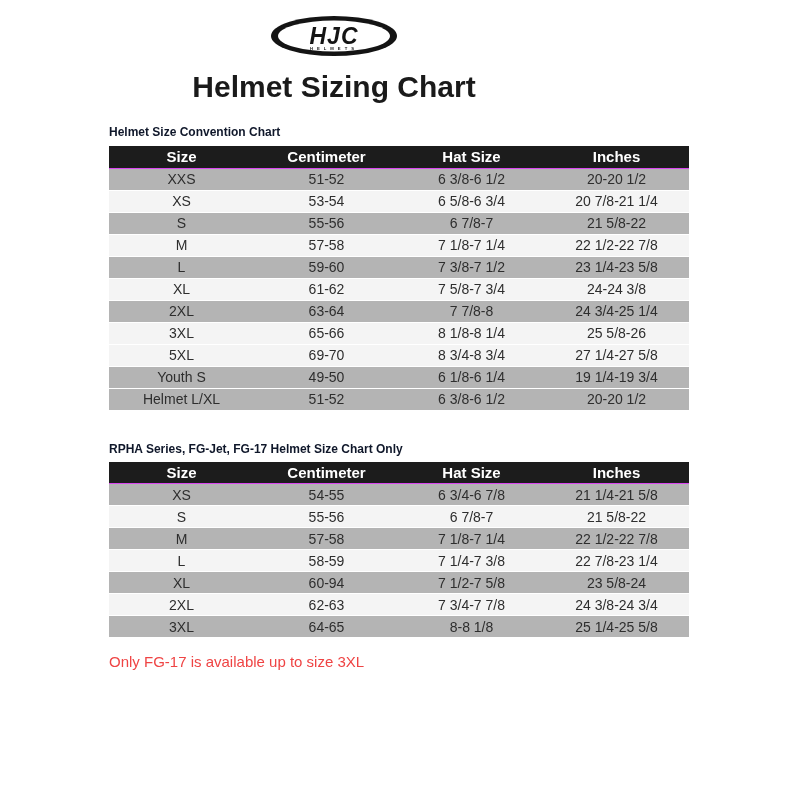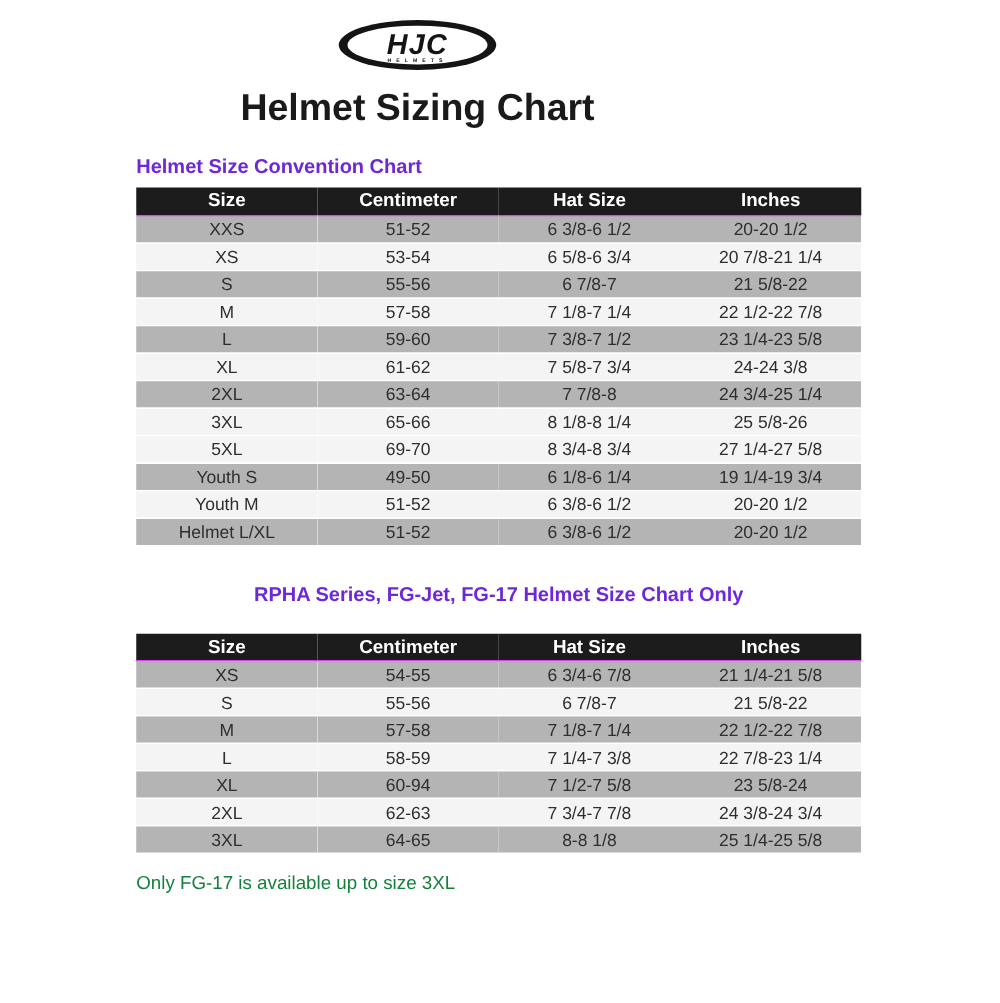--- a/index.html
+++ b/index.html
@@ -23,26 +23,26 @@
   .page-title{
     text-align:center;
     font-size:30px;
     font-weight:bold;
     color:#1a1a1a;
     margin:13px 0 0 0;
     letter-spacing:0px;
   }
   .section{width:580px;margin:0 auto 0 109px;}
   .section-title{
-    font-size:16px;
+    font-size:12px;
     font-weight:bold;
-    color:#6d28d9;
+    color:#0f172a;
     margin:21px 0 7px 0;
   }
-  .section-title.centered{text-align:center;margin-top:31px;margin-bottom:21px;}
+  .section-title.centered{text-align:left;margin-top:31px;margin-bottom:6px;}
   table{
     width:580px;
     border-collapse:collapse;
     table-layout:fixed;
   }
   thead th{
     background:var(--header-bg);
     color:var(--header-text);
     font-size:15px;
     font-weight:bold;
@@ -59,21 +59,21 @@
     padding:0;
     border-bottom:1px solid #ffffff;
     white-space:nowrap;
     overflow:hidden;
   }
   tbody tr.dark td{background:var(--row-dark);}
   tbody tr.light td{background:var(--row-light);}
   .footnote{
     margin:15px 0 0 109px;
     font-size:15px;
-    color:#15803d;
+    color:#ef4444;
   }
 </style>
 </head>
 <body>
 
 <div class="page">
 
   <div class="logo-wrap">
     <svg width="130" height="42" viewBox="0 0 130 42">
       <ellipse cx="65" cy="21" rx="63" ry="20" fill="#141414"></ellipse>
@@ -150,26 +150,20 @@
             <td>69-70</td>
             <td>8 3/4-8 3/4</td>
             <td>27 1/4-27 5/8</td>
           </tr>
           <tr class="dark">
             <td>Youth S</td>
             <td>49-50</td>
             <td>6 1/8-6 1/4</td>
             <td>19 1/4-19 3/4</td>
           </tr>
-          <tr class="light">
-            <td>Youth M</td>
-            <td>51-52</td>
-            <td>6 3/8-6 1/2</td>
-            <td>20-20 1/2</td>
-          </tr>
           <tr class="dark">
             <td>Helmet L/XL</td>
             <td>51-52</td>
             <td>6 3/8-6 1/2</td>
             <td>20-20 1/2</td>
           </tr>
         </tbody>
     </table>
   </div>
 

